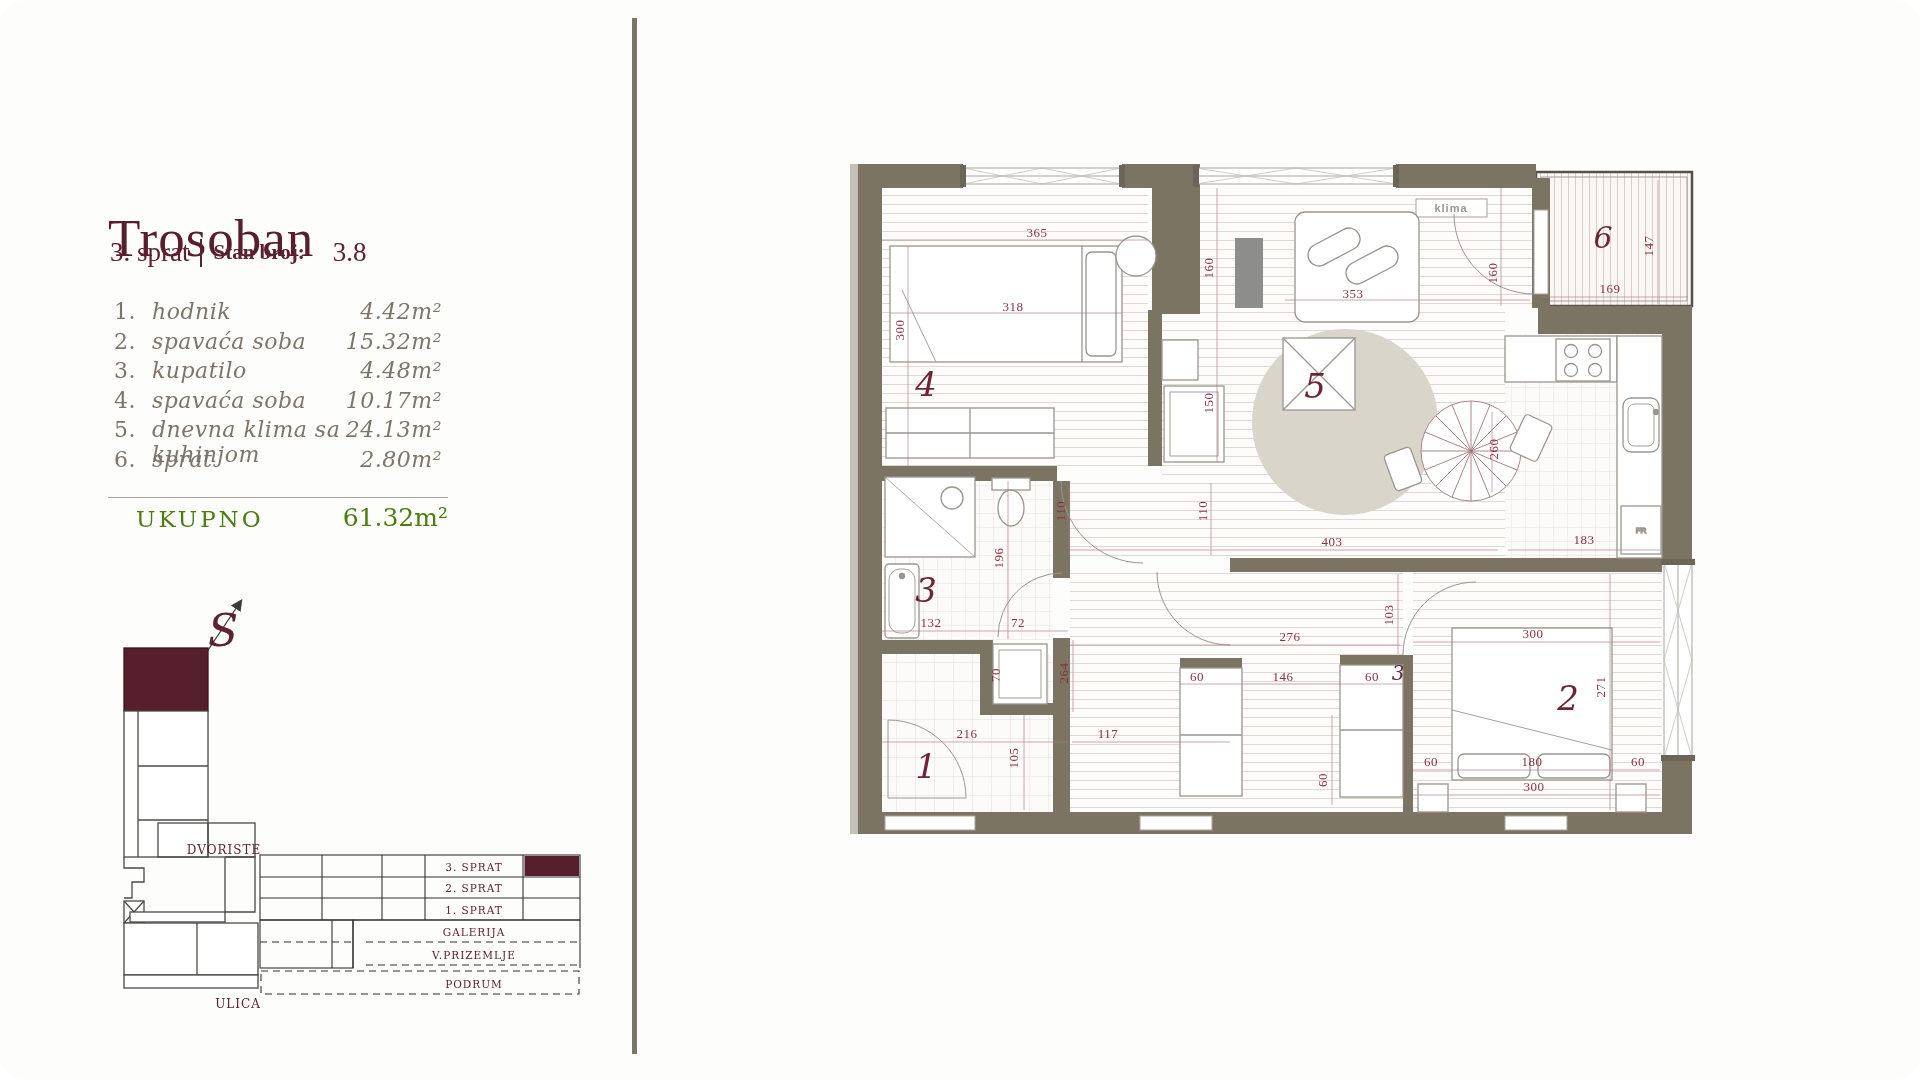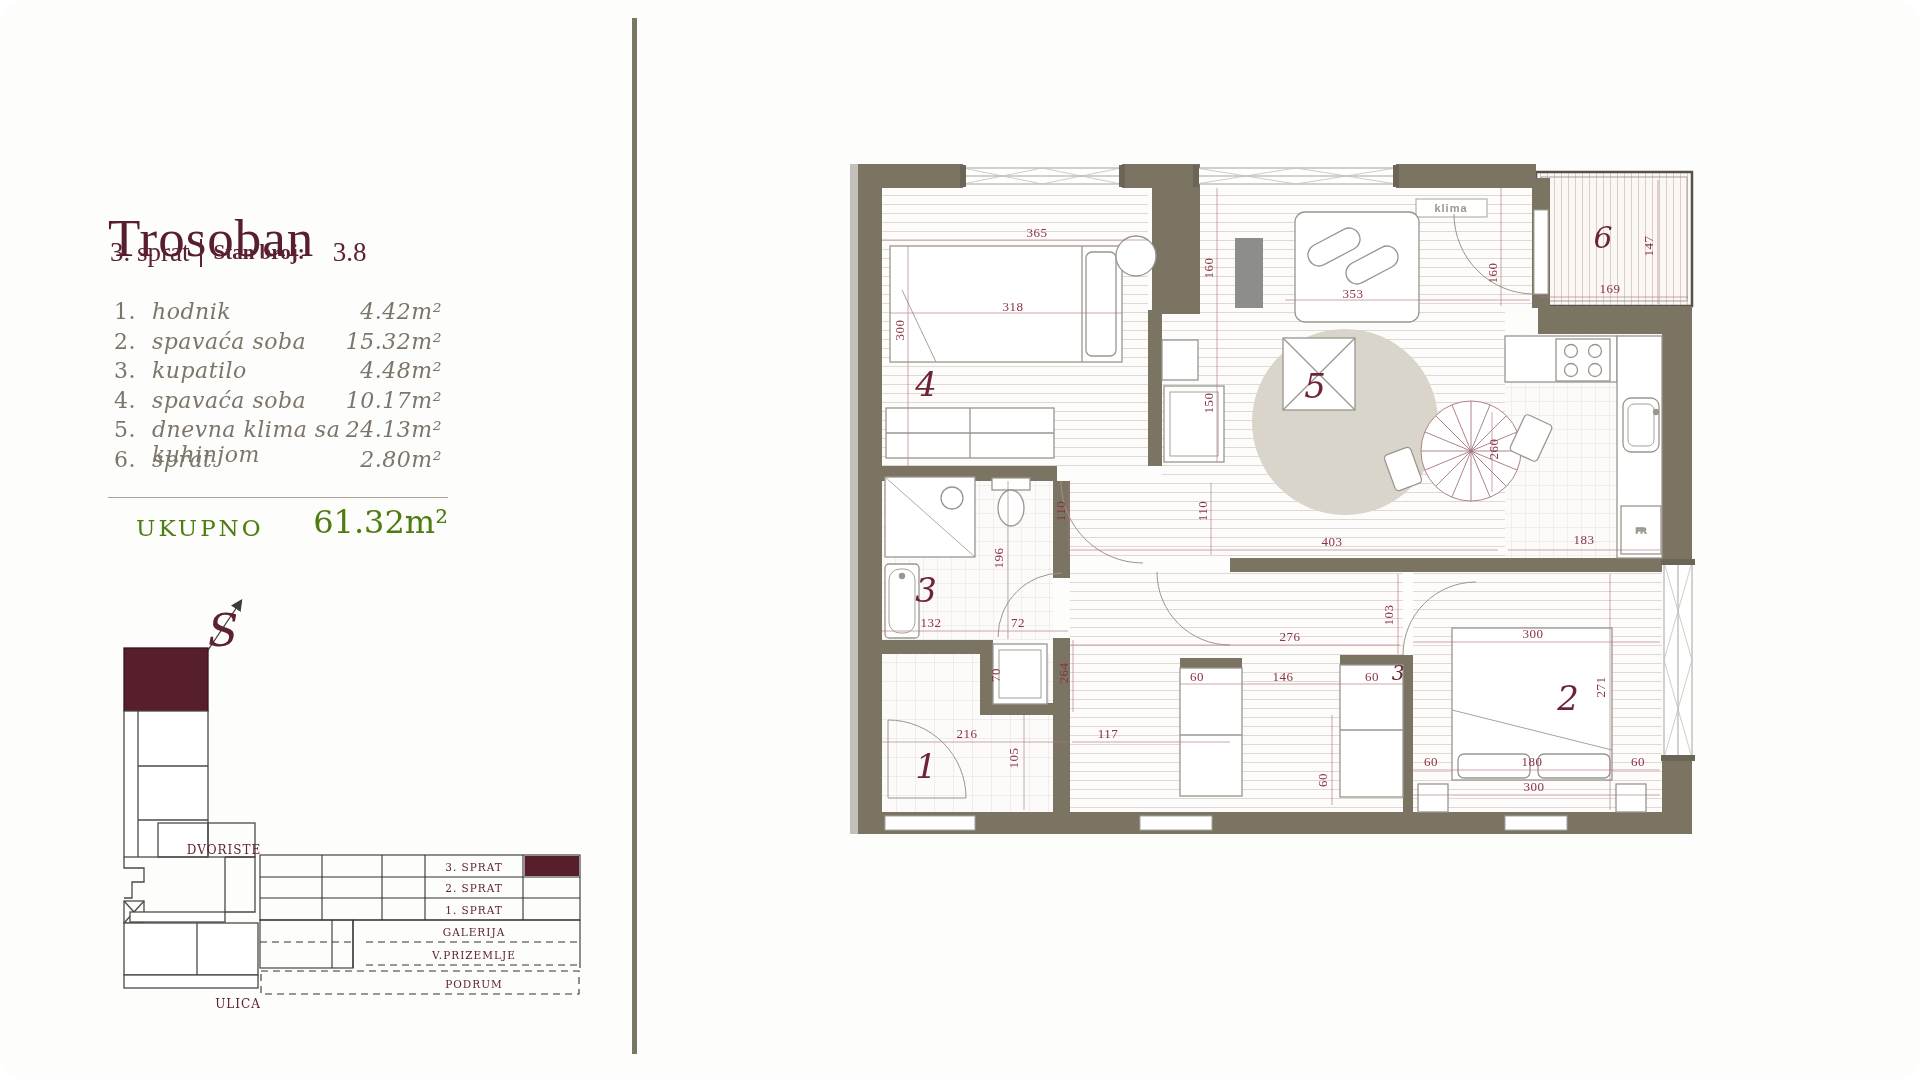--- a/index.html
+++ b/index.html
@@ -16,21 +16,21 @@
   .room-list{position:absolute;left:110px;top:299px;width:332px;list-style:none;margin:0;padding:0;
              font-family:"DejaVu Serif",serif;color:#7d7569;font-size:22px;letter-spacing:.5px;}
   .room-list li{display:flex;height:29.5px;align-items:baseline;}
   .room-list .num{width:26px;text-align:right;margin-right:16px;}
   .room-list .name{flex:1;font-style:italic;}
   .room-list .area{text-align:right;font-style:italic;}
   .total-rule{position:absolute;left:108px;top:497px;width:340px;border-top:1.5px solid #a9a39a;}
   .total-row{position:absolute;left:108px;top:503px;width:340px;display:flex;align-items:flex-end;
              color:#4d7c0f;font-family:"DejaVu Serif",serif;}
   .total-row .lbl{margin-left:28px;font-size:23px;letter-spacing:3px;}
-  .total-row .val{flex:1;text-align:right;font-size:32px;}
+  .total-row .val{flex:1;text-align:right;font-size:25px;}
   .divider{position:absolute;left:632px;top:18px;width:5px;height:1036px;background:#7b7565;}
   svg{position:absolute;}
   
   .rn{font-family:"DejaVu Serif",serif;font-style:italic;font-size:34px;fill:#6d2434;text-anchor:middle;}
   .rn-sm{font-size:30px;}
   .rn-xs{font-size:20px;}
   .d{font-family:"Liberation Serif",serif;font-size:13px;fill:#8a3142;text-anchor:middle;letter-spacing:.5px;}
   .klima{font-family:"Liberation Sans",sans-serif;font-size:11px;font-weight:bold;fill:#9a968f;
          text-anchor:middle;letter-spacing:1px;}
   .fr{font-family:"Liberation Sans",sans-serif;font-size:8px;fill:#a5a19a;text-anchor:middle;}

